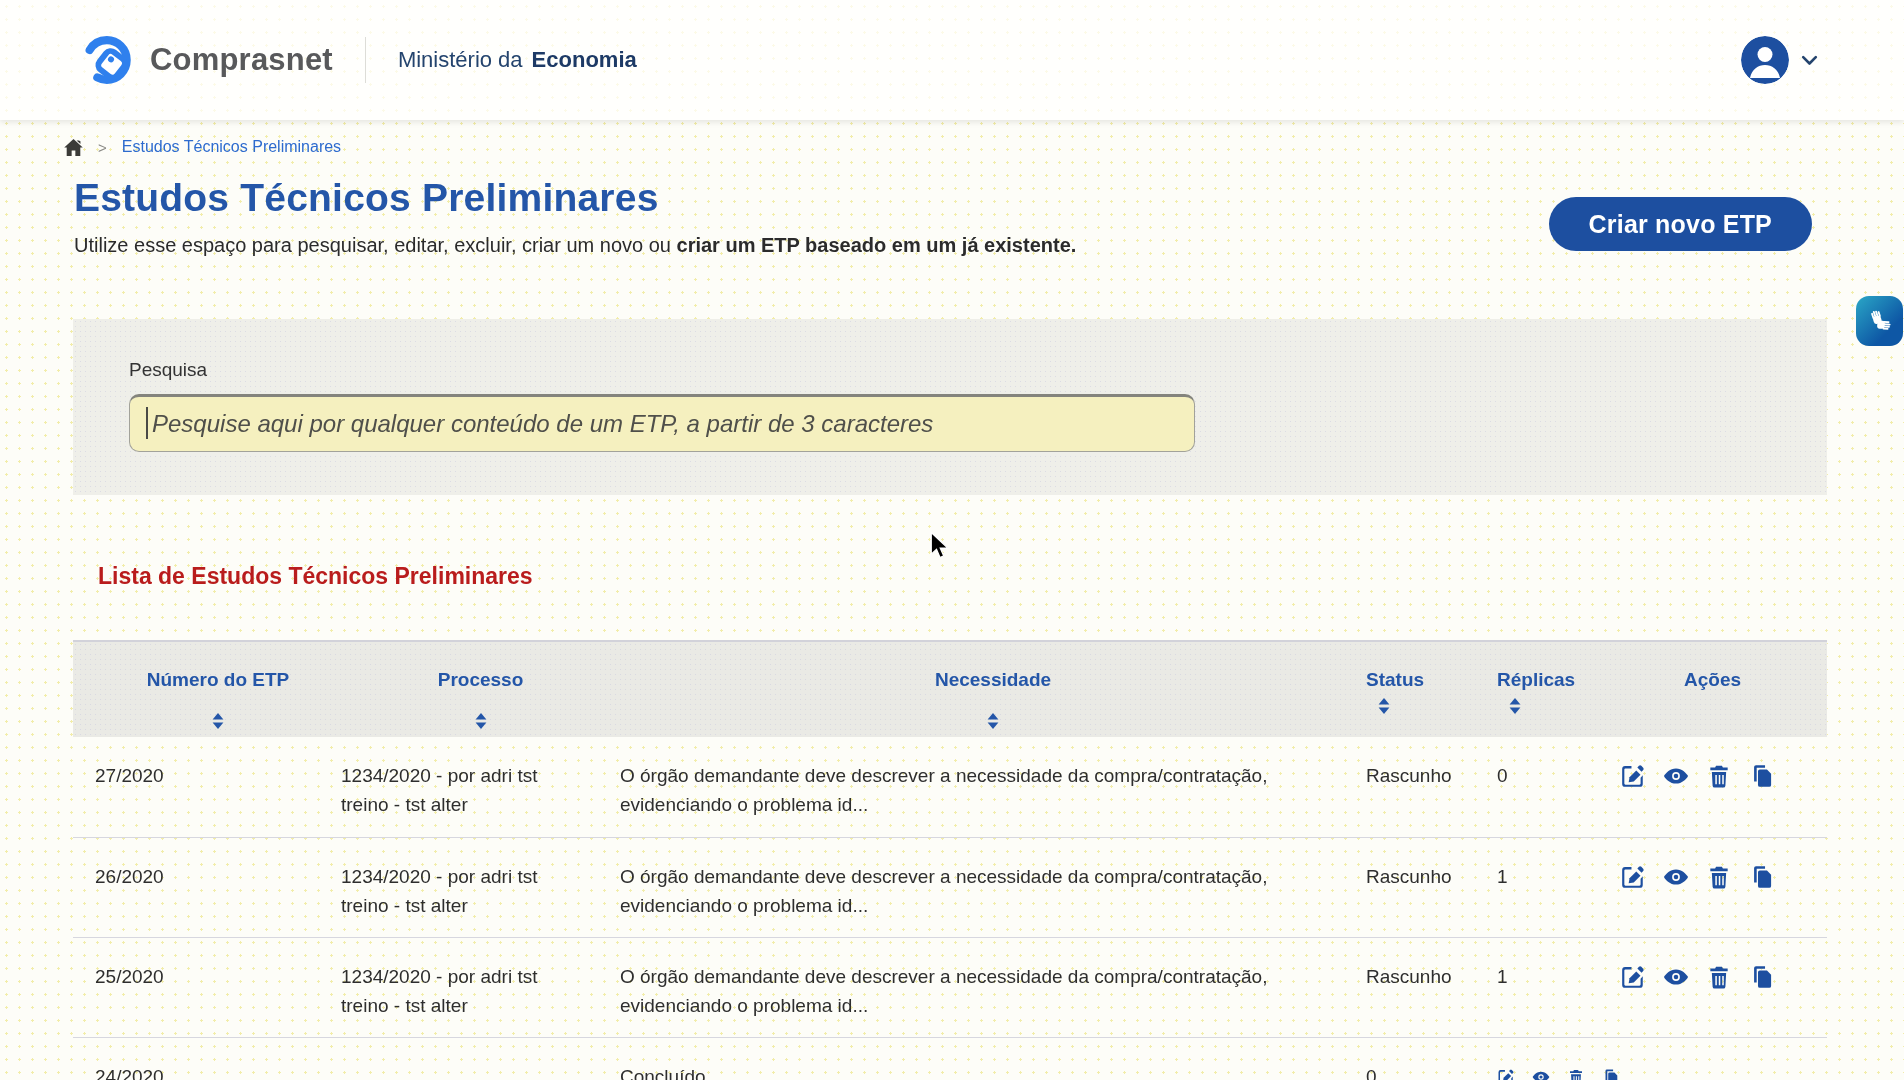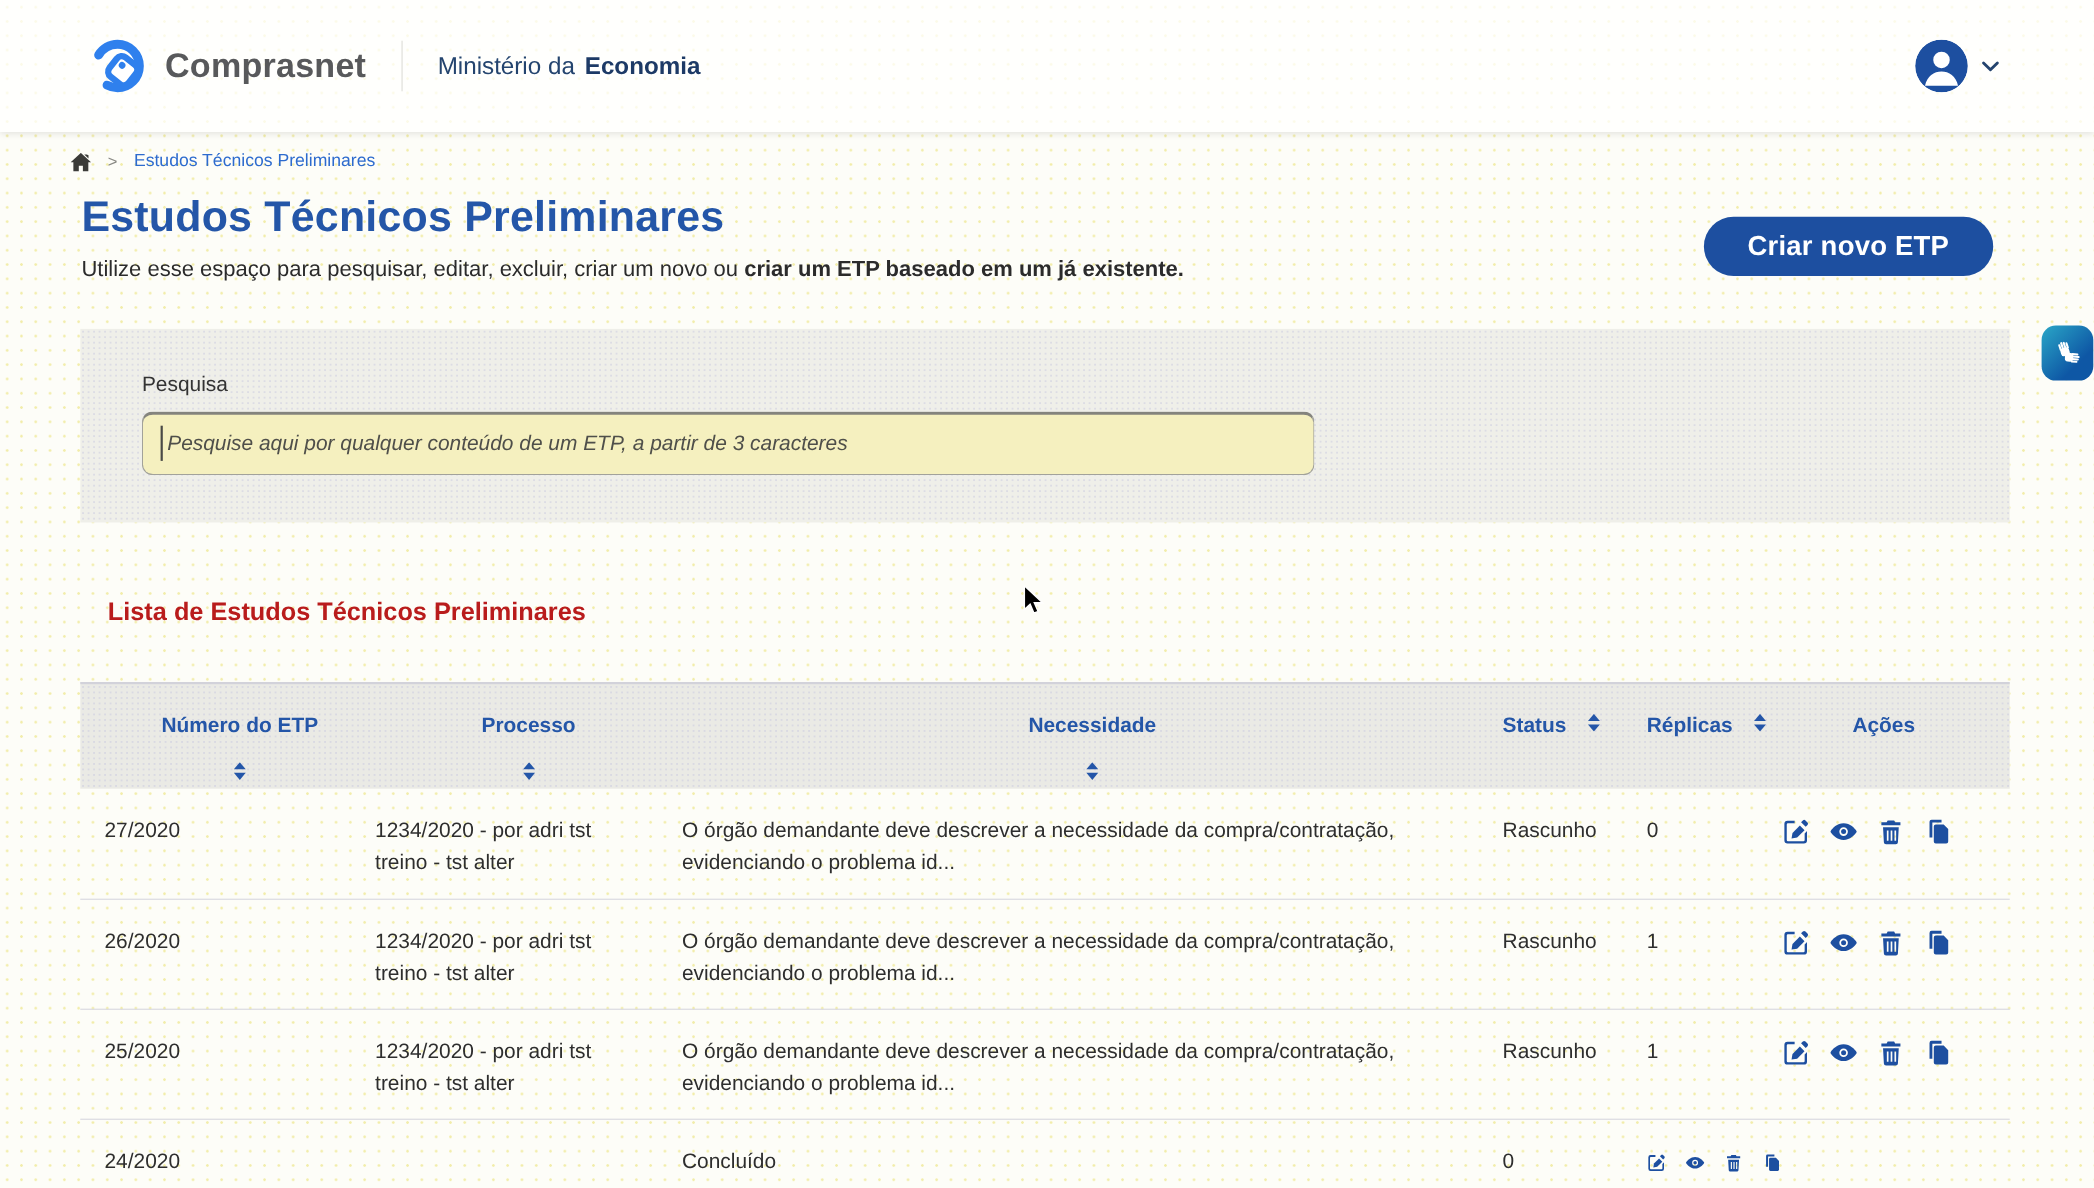--- a/index.html
+++ b/index.html
@@ -36,33 +36,33 @@
   .page-subtitle { margin-top:14px; font-size:20px; color:#2b2b2b; }
   .page-subtitle .bold { font-weight:700; }
   .create-btn {
     position:absolute; right:15px; top:21px;
     height:54px; padding:0 40px; border:none; border-radius:28px;
     background:#1d4fa0; color:#fff; font-family:inherit;
     font-size:25px; font-weight:700; letter-spacing:0.2px; cursor:pointer;
   }
   
   .search-panel {
-    margin:42px 77px 0 73px; height:176px;
+    margin:62px 77px 0 73px; height:176px;
     background-color:#efefe9;
     background-image:radial-gradient(circle, #dcdce4 0.9px, transparent 1px);
     background-size:5px 5px;
     padding:40px 0 0 56px;
   }
   .search-label { font-size:19px; color:#333; }
   .search-input-wrap { position:relative; margin-top:13px; width:1066px; }
   .search-input {
     width:100%; height:58px; border-radius:10px;
     border:1px solid #a2a29a; border-top:3px solid #84847d;
     background:#f5f0bf; padding:0 20px 0 22px;
-    font-family:inherit; font-size:19px; font-style:italic; color:#444;
+    font-family:inherit; font-size:24px; font-style:italic; color:#444;
     outline:none;
   }
   .search-input::placeholder { color:#4f4f4a; font-style:italic; opacity:1; }
   .fake-caret { position:absolute; left:17px; top:13px; width:2px; height:32px; background:#4a4a46; }
   
   .list-heading { margin:68px 0 0 98px; font-size:23px; font-weight:700; color:#b91c1c; }
   .etp-table { margin:50px 77px 0 73px; }
   .t-row {
     display:grid;
     grid-template-columns:246px 279px 746px 131px 123px 1fr;
@@ -70,21 +70,21 @@
   }
   .t-head {
     background-color:#eaeae5;
     background-image:radial-gradient(circle, #d9d9e2 0.9px, transparent 1px);
     background-size:5px 5px;
     border-top:2px solid #d2d2da;
     height:97px; align-items:start; padding-top:27px;
     color:#2456a8; font-size:19px; font-weight:700;
   }
   .th { display:flex; align-items:center; gap:22px;flex-direction:column; }
-  .th.stacked { flex-direction:row; align-items:flex-start; gap:7px; }
+  .th.stacked { flex-direction:column; align-items:flex-start; gap:7px; }
   .th.stacked .sort { margin-left:12px; }
   .sort { cursor:pointer; display:inline-flex; }
   .t-body-row { min-height:100px; padding-top:24px; font-size:19px; line-height:29px; color:#2e2e2e; align-items:start; }
   .t-body-row + .t-body-row { border-top:1px solid #d7d7df; }
   .cell-proc { padding-right:42px; }
   .cell-need { padding-right:58px; }
   .row-actions { display:flex; gap:17px; color:#1d4fa0; margin-top:2px; }
   .action-btn { width:26px; height:26px; cursor:pointer; color:#1d4fa0; }
   .action-btn svg { width:100%; height:100%; display:block; }
   

